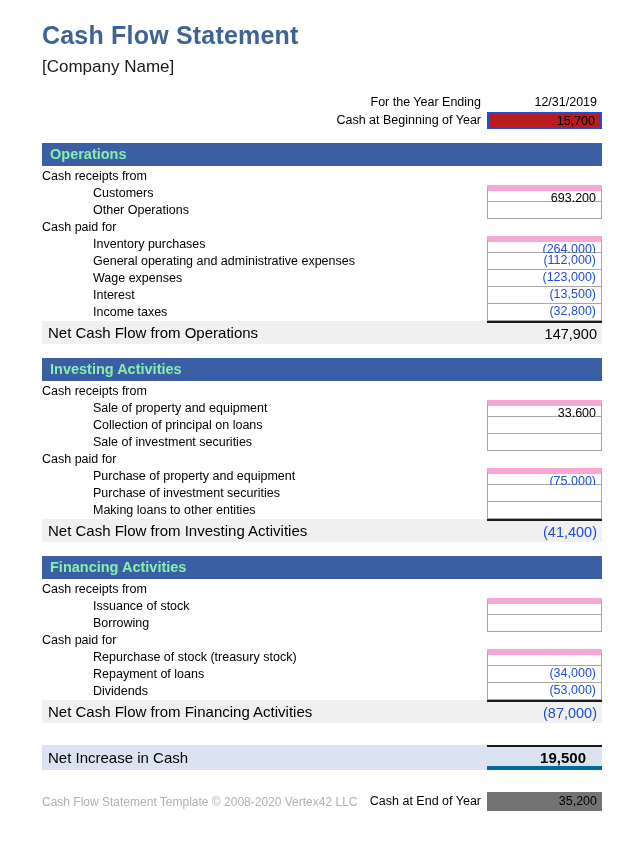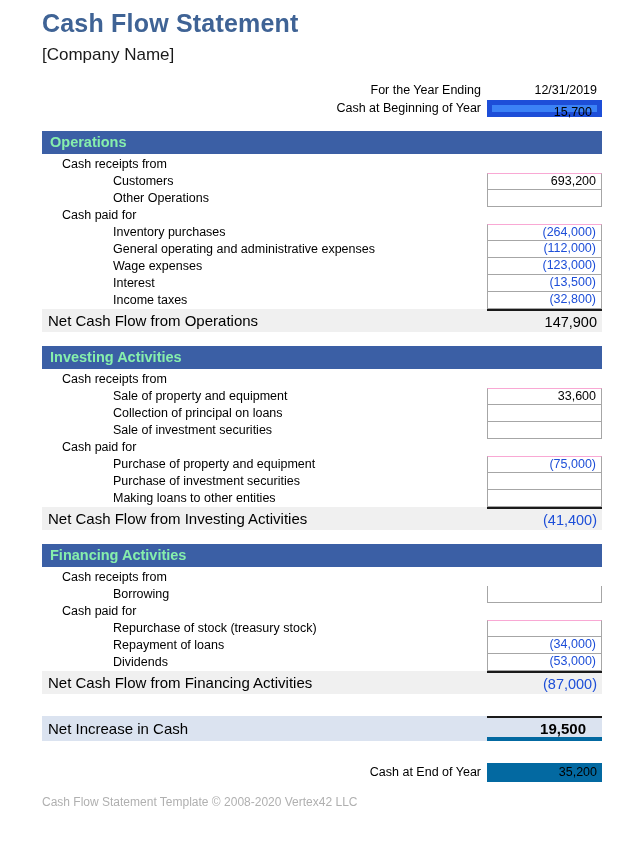--- a/index.html
+++ b/index.html
@@ -22,21 +22,21 @@
     box-sizing: border-box;
     padding: 0 42px;
   }
 
   
   .title {
     font-size: 25px;
     font-weight: bold;
     color: #3f6395;
     letter-spacing: 0.2px;
-    padding-top: 8px;
+    padding-top: 20px;
     line-height: 30px;
   }
   .subtitle {
     font-size: 17px;
     color: #1a1a1a;
     line-height: 22px;
     padding-top: 6px;
   }
 
   
@@ -59,22 +59,22 @@
   }
   .meta-value {
     width: 115px;
     box-sizing: border-box;
     font-size: 12.5px;
     text-align: right;
     padding-right: 5px;
     line-height: 17px;
   }
   .meta-value.boxed {
-    border: 5px solid #1d4ed8;
-    background: #3b82f6;
+    border: 2px solid #1d4ed8;
+    background: #b91c1c;
     line-height: 15px;
   }
 
   
   .section {
     margin-top: 14px;
   }
   .section-header {
     background: #3b5fa5;
     color: #86efac;
@@ -86,42 +86,41 @@
     box-sizing: border-box;
   }
 
   .rows { padding-top: 2px; }
 
   .row {
     display: flex;
     align-items: stretch;
     height: 17px;
     position: relative;
-    margin-left: 20px;
   }
   .row-label {
     flex: 1;
     font-size: 12.5px;
     line-height: 17px;
     white-space: nowrap;
     overflow: hidden;
   }
   .row-label.indent { padding-left: 51px; }
   .row-value {
     width: 115px;
     box-sizing: border-box;
     font-size: 12.5px;
     text-align: right;
     padding-right: 5px;
     line-height: 15px;
     border: 1px solid #a6a6a6;
     border-top: none;
     background: #ffffff;
   }
-  .row-value.first { border-top: 1px solid #f9a8d4; }
+  .row-value.first { border-top: 6px solid #f9a8d4; }
   .row-value.none {
     border: none;
     background: transparent;
   }
   .neg { color: #1d4ed8; }
 
   
   .total-row {
     display: flex;
     align-items: stretch;
@@ -188,21 +187,21 @@
     line-height: 19px;
     white-space: nowrap;
   }
   .end-value {
     width: 115px;
     box-sizing: border-box;
     font-size: 12.5px;
     text-align: right;
     padding-right: 5px;
     line-height: 19px;
-    background: #0369a1;
+    background: #737373;
   }
 
   
   .footer {
     position: absolute;
     left: 42px;
     top: 795px;
     font-size: 12px;
     color: #b0b0b0;
     white-space: nowrap;
@@ -315,20 +314,24 @@
         </div>
       </div>
       <div class="section">
         <div class="section-header">Financing Activities</div>
         <div class="rows">
           <div class="row">
             <div class="row-label">Cash receipts from</div>
             <div class="row-value none"></div>
           </div>
           <div class="row">
+            <div class="row-label indent">Issuance of stock</div>
+            <div class="row-value first"></div>
+          </div>
+          <div class="row">
             <div class="row-label indent">Borrowing</div>
             <div class="row-value"></div>
           </div>
           <div class="row">
             <div class="row-label">Cash paid for</div>
             <div class="row-value none"></div>
           </div>
           <div class="row">
             <div class="row-label indent">Repurchase of stock (treasury stock)</div>
             <div class="row-value first"></div>

